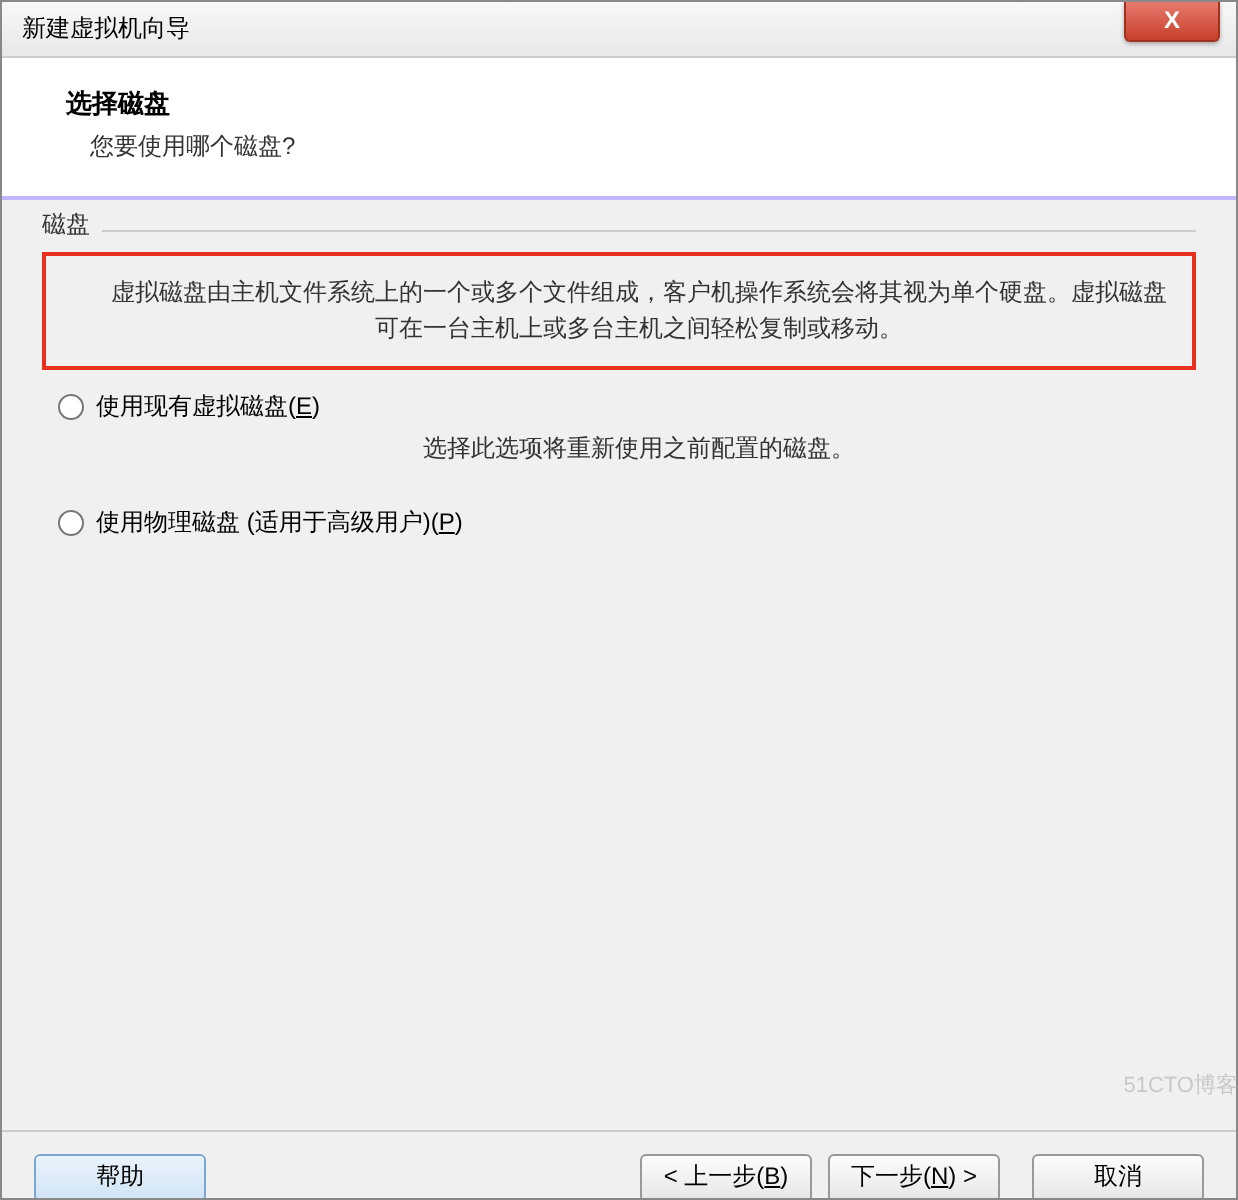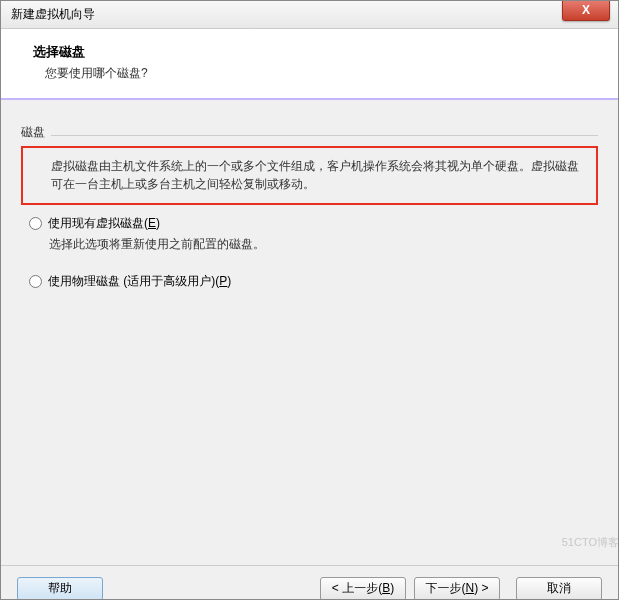--- a/index.html
+++ b/index.html
@@ -49,21 +49,21 @@
       font-weight: bold;
       font-size: 13px;
       color: #000;
     }
     .header-subtitle {
       margin-top: 4px;
       margin-left: 12px;
       color: #333;
     }
     .body-section {
-      padding: 24px 20px 0 20px;
+      padding: 4px 20px 0 20px;
       background: #f0f0f0;
       height: 465px;
     }
     .group-label {
       color: #333;
       margin-bottom: 2px;
     }
     .group-line {
       border: none;
       border-top: 1px solid #ccc;
@@ -92,20 +92,21 @@
       cursor: pointer;
     }
     .option-label .mnemonic {
       text-decoration: underline;
     }
     .option-desc {
       margin-left: 20px;
       margin-top: 3px;
       color: #333;
       line-height: 1.5;
+      text-align: center;
     }
     .button-bar {
       height: 46px;
       border-top: 1px solid #ccc;
       background: #f0f0f0;
       display: flex;
       align-items: center;
       padding: 0 16px;
       gap: 8px;
     }

